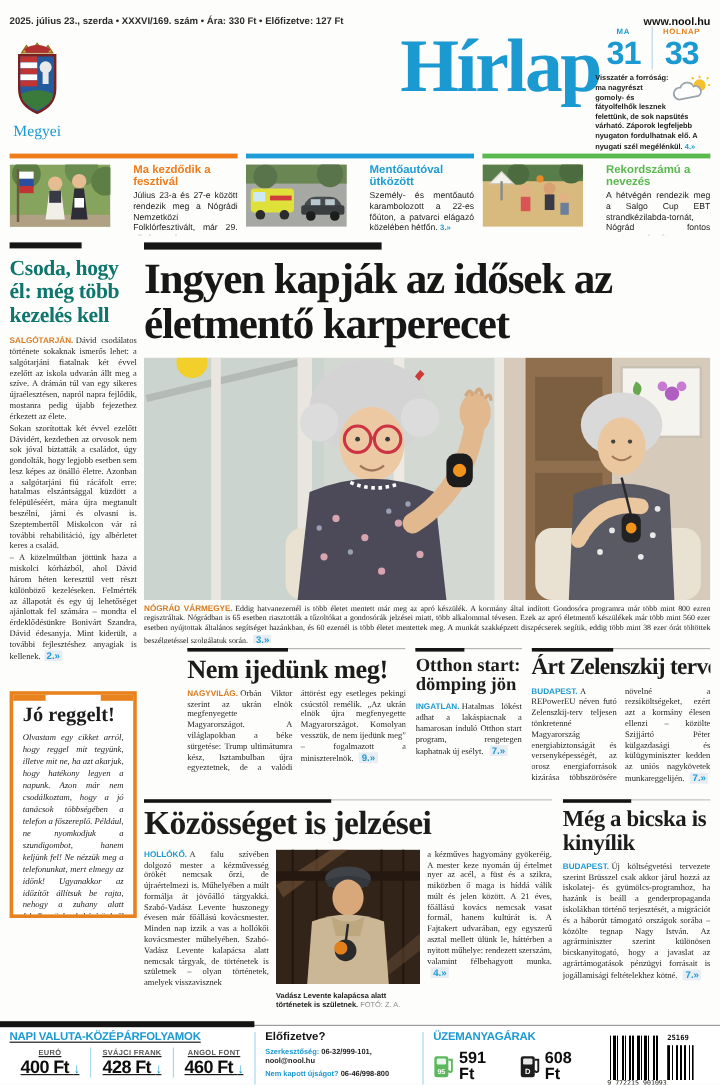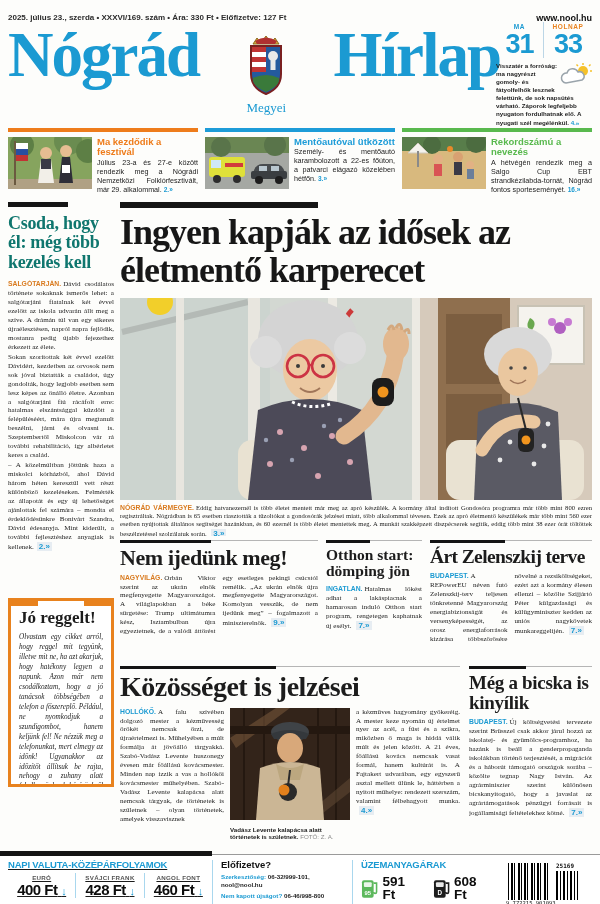--- a/index.html
+++ b/index.html
@@ -26,21 +26,21 @@
   .w-half:first-child { border-right:1px solid #bcd6e6; }
   .w-lab { font:800 6.5px/1.4 "Liberation Sans",sans-serif; letter-spacing:.6px; }
   .w-lab.ma { color:#1b9ad2; } .w-lab.holnap { color:#e8821e; }
   .w-temp { font:800 27px/1 "Liberation Sans",sans-serif; color:#1b9ad2; letter-spacing:-1px; }
   .w-text { margin-top:4px; font:700 6.2px/1.3 "Liberation Sans",sans-serif; color:#222; text-align:left; }
   .w-text svg { float:right; margin:1px 0 1px 2px; }
   .w-ref { color:#1b9ad2; font-weight:800; }
 
   
   .teasers { position:absolute; top:128px; left:8px; right:8px; height:68px; display:flex; gap:7px; }
-  .teaser { flex:1; border-top:4px solid; padding-top:5px; display:flex; gap:5px; overflow:hidden; }
+  .teaser { flex:1; border-top:4px solid; padding-top:5px; display:flex; gap:19px; overflow:hidden; }
   .teaser svg { flex:none; }
   .t0 { border-color:#ee7c1b; } .t1 { border-color:#1d9cd8; } .t2 { border-color:#59b94e; }
   .tz-title { font:700 9.5px/1.1 "Liberation Sans",sans-serif; margin-bottom:1px; }
   .t0 .tz-title { color:#ee7c1b; } .t1 .tz-title { color:#1d9cd8; } .t2 .tz-title { color:#59b94e; }
   .tz-text { font:400 7.2px/1.24 "Liberation Sans",sans-serif; color:#222; text-align:justify; }
   .tz-ref { font:700 6.5px "Liberation Sans",sans-serif; color:#1b9ad2; }
 
   
   .lead { font:700 6.8px "Liberation Sans",sans-serif; margin-right:2px; }
   .dl-orange { color:#d97a1e; } .dl-blue { color:#1b9ad2; }
@@ -48,36 +48,36 @@
   .rule { border-top:1px solid #b5b5b5; position:relative; margin-bottom:6px; }
   .rule::before { content:""; position:absolute; left:0; top:-3px; height:5px; width:46%; background:#141414; }
   .serifbody { font:400 7.1px/1.26 "Liberation Serif",serif; color:#1d1d1d; text-align:justify; }
 
   
   .rail { position:absolute; top:202px; left:8px; width:106px; }
   .rail .kicker { width:60px; height:5px; background:#151515; margin-bottom:7px; }
   .rail h2 { font:600 18px/1.08 "Liberation Serif",serif; letter-spacing:-.3px; color:#0f766e; }
   .rail .body { margin-top:8px; height:290px; overflow:hidden; }
   .rail .body p { margin-bottom:1px; }
-  .goodmorning { margin-top:28px; border:3px solid #e8821e; padding:8px 8px 6px; height:189px; overflow:hidden; position:relative; background:#fff; }
+  .goodmorning { margin-top:6px; border:3px solid #e8821e; padding:8px 8px 6px; height:189px; overflow:hidden; position:relative; background:#fff; }
   .goodmorning::before { content:""; position:absolute; top:-3px; left:-3px; width:30px; height:8px; background:#e8821e; }
   .goodmorning::after { content:""; position:absolute; top:-3px; right:-3px; width:30px; height:8px; background:#e8821e; }
   .goodmorning h3 { font:600 17px/1 "Liberation Serif",serif; margin-bottom:7px; }
   .gm-body { font:italic 400 7.2px/1.38 "Liberation Serif",serif; color:#222; text-align:justify; }
 
   
   .main { position:absolute; top:202px; left:120px; width:472px; }
   .main .kicker { width:198px; height:6px; background:#151515; }
   .main h1 { margin:6px 0 8px; font:600 36px/1.05 "Liberation Serif",serif; letter-spacing:-1px; color:#171717; }
   .photo { width:472px; height:202px; overflow:hidden; }
   .caption { padding:4px 0 2px; font:400 6.6px/1.28 "Liberation Serif",serif; text-align:justify; height:36px; overflow:hidden; }
 
   .midrow { display:flex; gap:8px; margin-top:4px; height:118px; }
   .art { overflow:hidden; }
-  .a-world { width:198px; }
+  .a-world { width:198px;margin-left:36px; }
   .a-world h4 { font:600 22px/1 "Liberation Serif",serif; margin:2px 0 5px; letter-spacing:-.4px; }
   .cols2 { columns:2; column-gap:7px; }
   .a-house { width:96px; }
   .a-house h4 { font:600 15.5px/1.08 "Liberation Serif",serif; margin:2px 0 5px; }
   .a-energy { width:162px; }
   .a-energy h4 { font:600 19.5px/1 "Liberation Serif",serif; margin:3px 0 6px; letter-spacing:-.6px; white-space:nowrap; }
 
   .bottomrow { display:flex; gap:9px; margin-top:8px; height:178px; }
   .a-smith { width:340px; overflow:hidden; }
   .a-smith h3 { font:600 28px/1 "Liberation Serif",serif; letter-spacing:-.5px; margin:3px 0 7px; }
@@ -120,21 +120,20 @@
 <body>
 
 <div class="page">
 
   <div class="topmeta">
     <span>2025. július 23., szerda • XXXVI/169. szám • Ára: 330 Ft • Előfizetve: 127 Ft</span>
     <span class="site">www.nool.hu</span>
   </div>
 
   <div class="masthead">
-    <span class="mast-word">Nógrád</span>
     <span class="crest-box">
       <svg width="46" height="62" viewBox="0 0 46 62">
         <path d="M10 10 L14 4 L18 9 L23 2 L28 9 L32 4 L36 10 Z" fill="#d8a93c" stroke="#8a6a1e" stroke-width="1"></path>
         <path d="M12 7 Q23 0 34 7 L32 10 L14 10 Z" fill="#b03030"></path>
         <path d="M8 12 H38 V40 Q38 54 23 60 Q8 54 8 40 Z" fill="#245a9e" stroke="#7a2020" stroke-width="2"></path>
         <rect x="9" y="13" width="14" height="5" fill="#c03434"></rect>
           <rect x="9" y="18" width="14" height="5" fill="#fff"></rect>
         <rect x="9" y="23" width="14" height="5" fill="#c03434"></rect>
           <rect x="9" y="28" width="14" height="5" fill="#fff"></rect>
         <rect x="9" y="33" width="14" height="5" fill="#c03434"></rect>

